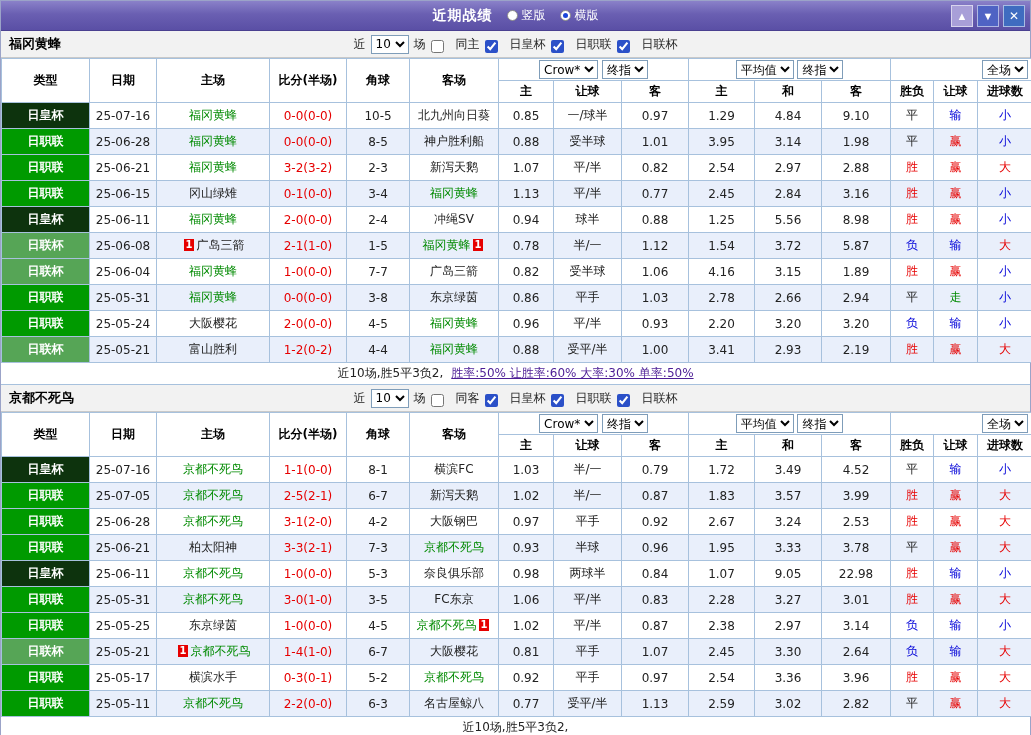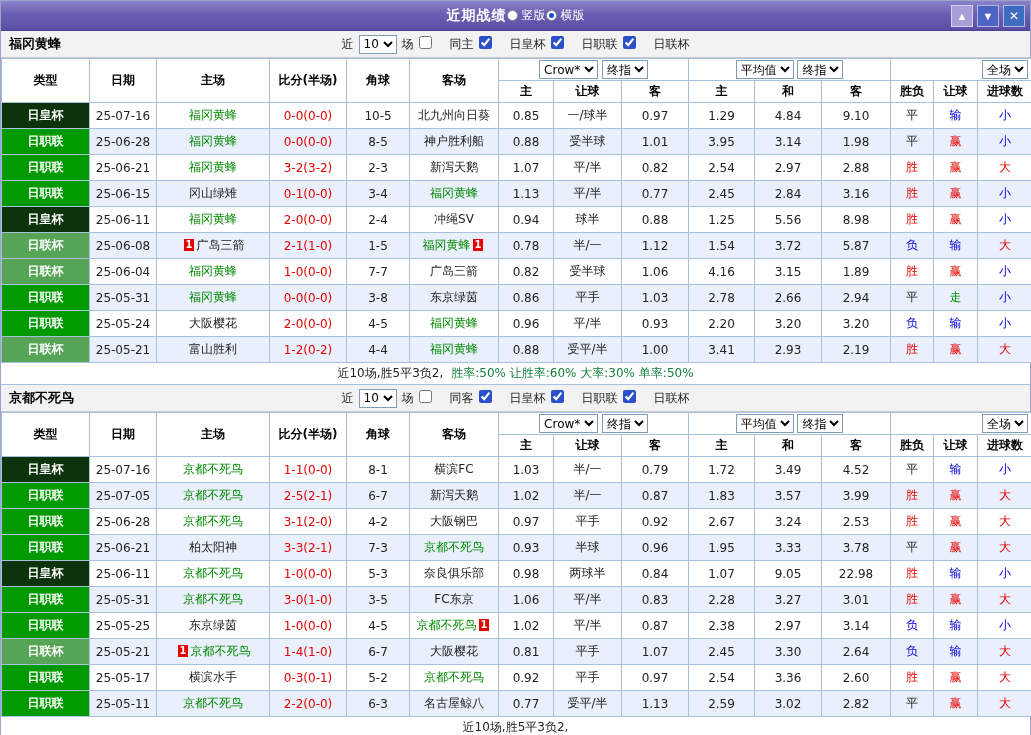--- a/index.html
+++ b/index.html
@@ -12,21 +12,21 @@
   }
   .window { width: 1031px; border: 1px solid #9ba3c8; background: #fff; }
 
   
   .titlebar {
     height: 30px;
     background: linear-gradient(180deg, #8a81c9 0%, #6a5fb2 45%, #5a4fa5 100%);
     display: flex; align-items: center; position: relative;
     border-bottom: 1px solid #4a4090;
   }
-  .titlebar-center { flex: 1; display: flex; justify-content: center; align-items: center; }
+  .titlebar-center { flex: 1; display: flex; justify-content: center; align-items: center; gap: 14px; }
   .page-title { color: #fff; font-weight: bold; font-size: 14px; letter-spacing: 1px; }
   .radio { display: inline-flex; align-items: center; gap: 4px; color: #fff; cursor: pointer; font-size: 12px; }
   .radio-dot {
     width: 11px; height: 11px; border-radius: 50%;
     background: #fff; border: 1px solid #8a8a8a; display: inline-block; position: relative;
   }
   .radio-dot.checked::after {
     content: ''; position: absolute; left: 2px; top: 2px;
     width: 5px; height: 5px; border-radius: 50%; background: #1b46d8;
   }
@@ -44,21 +44,21 @@
   .section-bar {
     height: 27px; background: #f2f2f2; border-bottom: 1px solid #c9c9c9;
     display: flex; align-items: center; position: relative; padding: 0 8px;
   }
   .team-name { position: absolute; left: 8px; font-weight: bold; font-size: 13px; color: #000; }
   .filters { margin: 0 auto; display: flex; align-items: center; gap: 5px; }
   .filters select, .sel-cell select {
     font-family: "DejaVu Sans", "Liberation Sans", sans-serif;
     font-size: 12px; height: 19px; border: 1px solid #7f9db9; background: #fff; cursor: pointer;
   }
-  .cb { display: inline-flex; align-items: flex-start; gap: 18px; cursor: pointer; }
+  .cb { display: inline-flex; align-items: flex-end; gap: 12px; cursor: pointer; }
   .cb input { width: 13px; height: 13px; accent-color: #2b50c8; cursor: pointer; }
 
   
   table { width: 100%; border-collapse: collapse; table-layout: fixed; background: #fff; }
   th, td {
     border: 1px solid #a7c1dd; text-align: center; font-size: 12px;
     overflow: hidden; white-space: nowrap; padding: 0 1px;
   }
   thead th { font-weight: bold; background: #fff; height: 22px; color: #000; }
   thead td.sel-cell { background: #fff; height: 22px; }
@@ -82,21 +82,21 @@
     display: inline-block; background: #e60000; color: #fff;
     font-size: 10px; line-height: 12px; padding: 0 2px; margin: 0 2px;
     font-weight: bold; vertical-align: 1px;
   }
 
   .section-footer {
     height: 22px; display: flex; align-items: center; justify-content: center;
     gap: 8px; border-bottom: 1px solid #a7c1dd; border-top: none;
     font-size: 12px; background: #fff;
   }
-  .section-footer .red { color: #15803d; }
+  .section-footer .red { color: #4c1d95; text-decoration: underline; }
 </style>
 </head>
 <body>
 
 <div class="window">
 
   <div class="titlebar">
     <div class="titlebar-center">
       <span class="page-title">近期战绩</span>
       <label class="radio">
@@ -592,21 +592,21 @@
             <td>25-05-17</td>
             <td><span>横滨水手</span></td>
             <td class="score">0-3(0-1)</td>
             <td>5-2</td>
             <td><span class="focus">京都不死鸟</span></td>
             <td>0.92</td>
             <td>平手</td>
             <td>0.97</td>
             <td>2.54</td>
             <td>3.36</td>
-            <td>2.60</td>
+            <td>3.96</td>
             <td class="c-red">胜</td>
             <td class="c-red">赢</td>
             <td class="c-red">大</td>
           </tr>
           <tr class="alt">
             <td class="type t-j1">日职联</td>
             <td>25-05-11</td>
             <td><span class="focus">京都不死鸟</span></td>
             <td class="score">2-2(0-0)</td>
             <td>6-3</td>

